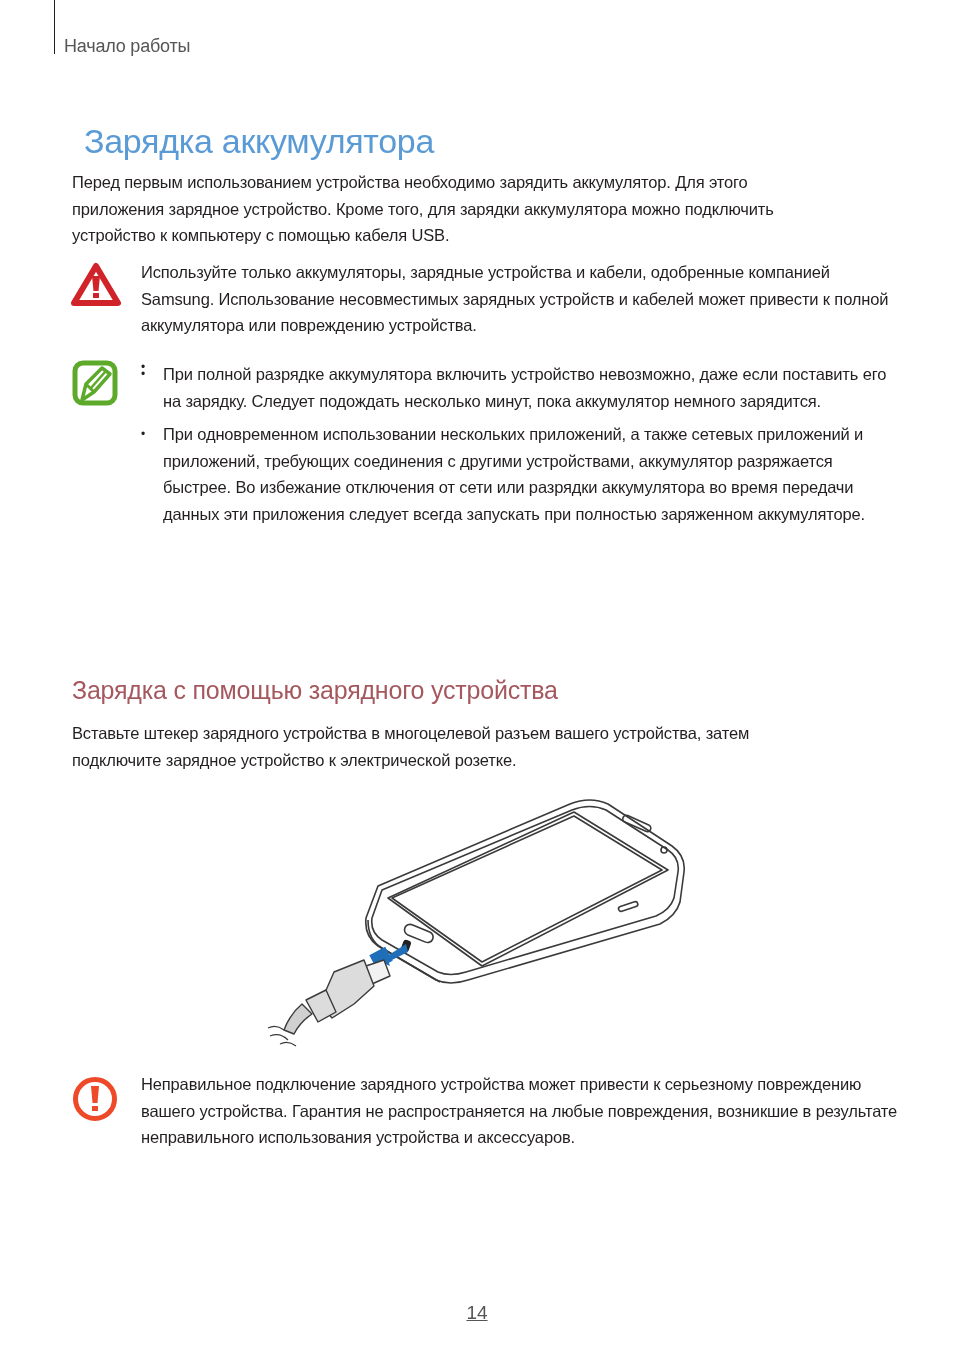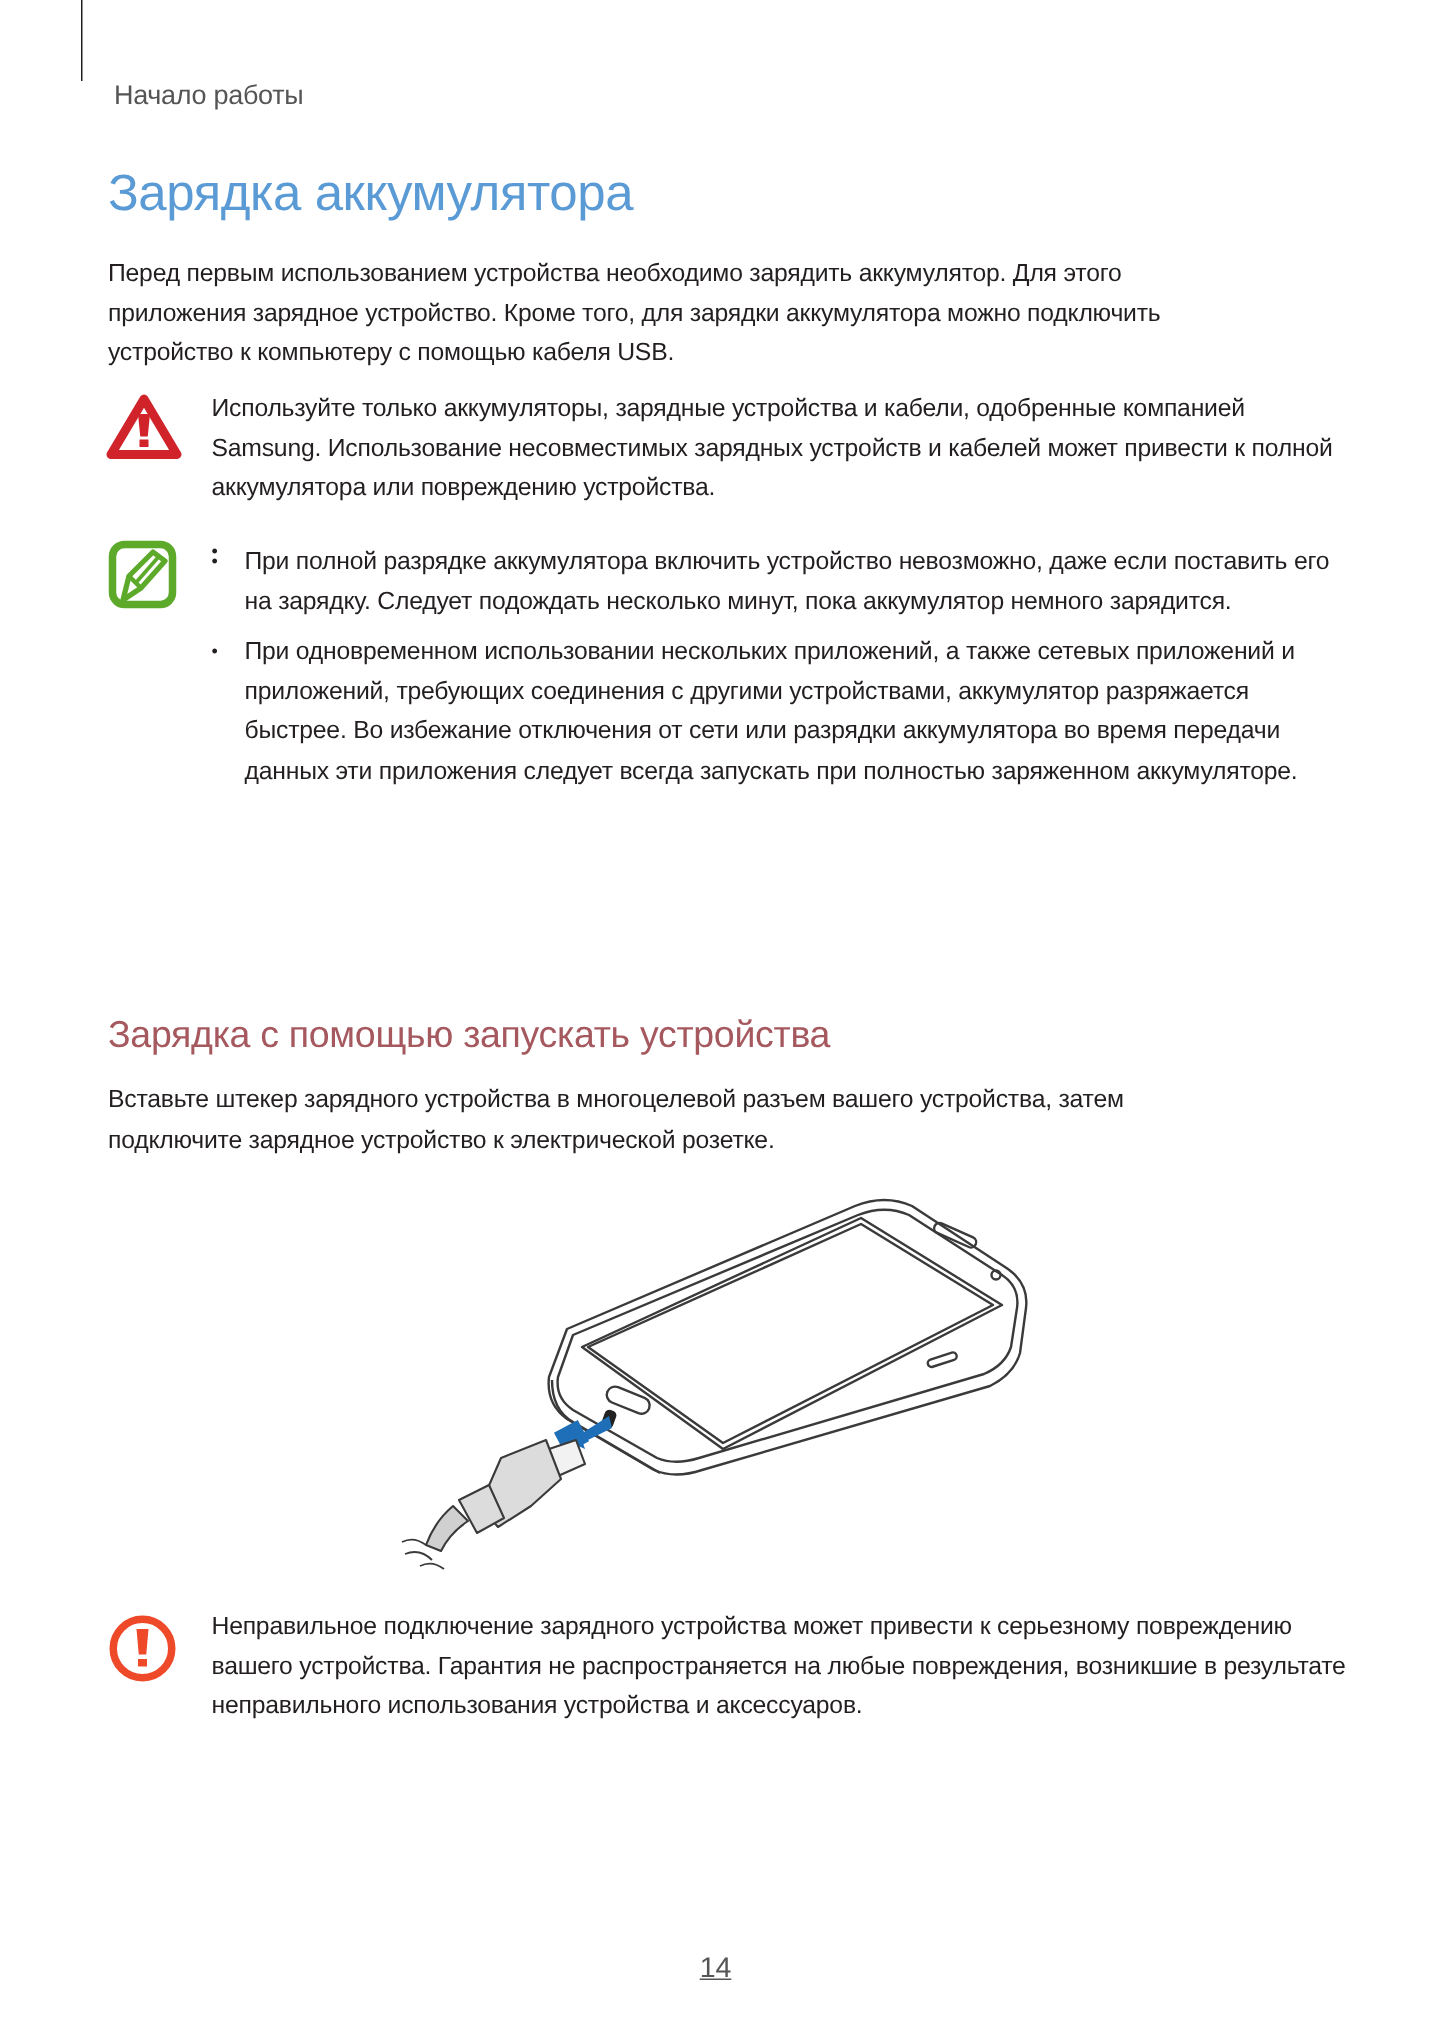--- a/index.html
+++ b/index.html
@@ -18,32 +18,31 @@
     .margin-rule {
       position: absolute;
       left: 54px;
       top: 0;
       width: 1px;
       height: 54px;
       background: #231f20;
     }
     .running-header {
       position: absolute;
-      left: 76px;
+      left: 64px;
       top: 36px;
       font-size: 18px;
       color: #555555;
       letter-spacing: -0.2px;
-      margin-top: 17px;
     }
     .page-title {
       position: absolute;
       left: 72px;
       top: 110px;
-      margin: 0;
+      margin: 12px;
       font-size: 34px;
       font-weight: normal;
       color: #5b9bd5;
       letter-spacing: -0.3px;
     }
     .para {
       position: absolute;
       font-size: 16.5px;
       line-height: 26.5px;
       color: #231f20;
@@ -177,21 +176,21 @@
   <li>
     <span class="bullet">•</span>
     <span>При полной разрядке аккумулятора включить устройство невозможно, даже если поставить его на зарядку. Следует подождать несколько минут, пока аккумулятор немного зарядится.</span>
   </li>
   <li>
     <span class="bullet">•</span>
     <span>При одновременном использовании нескольких приложений, а также сетевых приложений и приложений, требующих соединения с другими устройствами, аккумулятор разряжается быстрее. Во избежание отключения от сети или разрядки аккумулятора во время передачи данных эти приложения следует всегда запускать при полностью заряженном аккумуляторе.</span>
   </li>
 </ul>
 
-<h2 class="section-heading">Зарядка с помощью запускать устройства</h2>
+<h2 class="section-heading">Зарядка с помощью зарядного устройства</h2>
 <p class="para section-text">Вставьте штекер зарядного устройства в многоцелевой разъем вашего устройства, затем подключите зарядное устройство к электрической розетке.</p>
 
 <div class="illustration">
   <svg width="440" height="270" viewBox="0 0 440 270">
 
     <g fill="none" stroke="#3a3a3a" stroke-width="1.6" stroke-linejoin="round">
       <path d="M118 96 L310 14 Q330 6 348 14 L412 56 Q426 66 424 82 L420 112 Q416 126 400 134 L208 190 Q190 196 176 190 L118 156 Q104 146 106 128 Z" fill="#ffffff"></path>
       <path d="M122 100 L312 20 Q330 13 346 20 L408 60 Q420 68 418 82 L414 108 Q410 120 396 126 L206 182 Q190 187 178 182 L122 150 Q110 142 112 128 Z"></path>
 
       <path d="M128 108 L314 22 L408 80 L222 176 Z" fill="#ffffff"></path>

